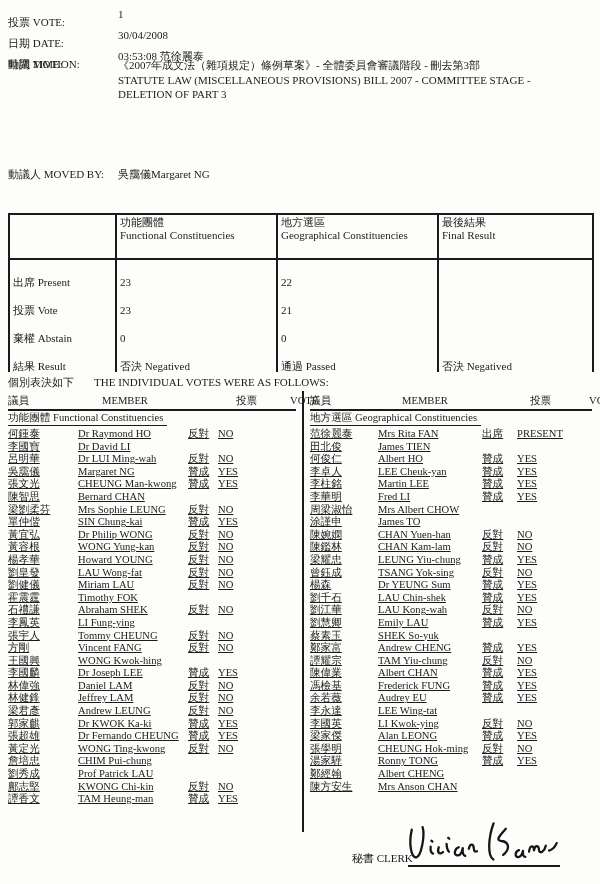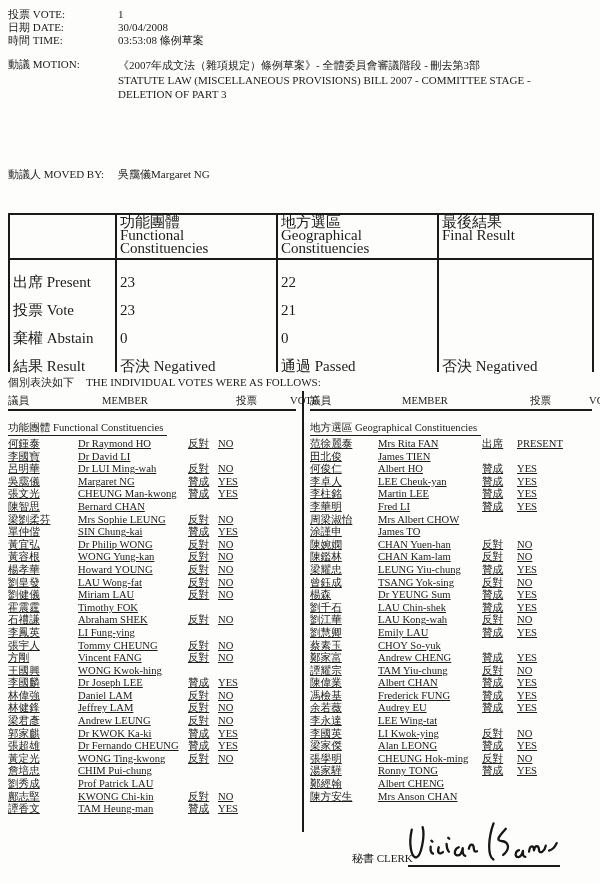--- a/index.html
+++ b/index.html
@@ -4,51 +4,51 @@
 <style>
   html,body { margin:0; padding:0; background:#ffffff; }
   .page {
     position:relative; width:600px; height:884px; background:#fdfdfb;
     font-family:"Liberation Serif","DejaVu Serif",serif;
     color:#1b1b1b; font-size:11px; line-height:13px; overflow:hidden;
   }
   
   .meta { position:absolute; left:8px; top:8px; }
   .meta-row { display:flex; }
-  .meta-row .lbl { width:110px; }
+  .meta-row .lbl { width:110px;margin-top:8px; }
   
   .motion { position:absolute; left:8px; top:58px; width:575px; }
   .motion .lbl { position:absolute; left:0; top:0; }
   .motion .mtext { margin-left:110px; line-height:14.5px; }
   
   .movedby { position:absolute; left:8px; top:168px; display:flex; }
   .movedby .lbl { width:110px; }
   
   table.summary { position:absolute; left:8px; top:213px; width:584px;
-    border-collapse:collapse; table-layout:fixed; font-size:15px; }
+    border-collapse:collapse; table-layout:fixed; font-size:11px; }
   table.summary th, table.summary td { border:2px solid #1a1a1a; padding:1px 3px;
     text-align:left; font-weight:normal; vertical-align:top; }
   table.summary td { border-top:0; border-bottom:0; }
   table.summary th { height:41px; }
   table.summary tbody tr { height:12px; }
   table.summary tbody td { line-height:12px; padding-top:16px; padding-bottom:0; }
   td.indent { padding-left:32px; }
   
   .indiv-heading { position:absolute; left:8px; top:376px; display:flex; }
-  .indiv-heading .h-en { margin-left:12px; }
+  .indiv-heading .h-en { margin-left:20px; }
   .vdivider { position:absolute; left:302px; top:391px; width:2px; height:441px; background:#1a1a1a; }
   .vcol { position:absolute; top:394px; font-size:10.6px; }
   .vcol-left  { left:8px;   width:288px; }
   .vcol-right { left:310px; width:282px; }
   .vhead, .vrow { display:grid; align-items:baseline; }
   .vcol-left .vhead,  .vcol-left .vrow  { grid-template-columns:70px 110px 30px 1fr; }
   .vcol-right .vhead, .vcol-right .vrow { grid-template-columns:68px 104px 35px 1fr; }
   .vhead { height:14px; line-height:13px;gap:24px; }
   .vrule { height:2px; background:#1a1a1a; margin-top:1px; }
-  .vsection { margin-top:11px; height:13px; line-height:12px; }
+  .vsection { margin-top:1px; height:13px; line-height:12px; }
   .vsection span { display:inline-block; border-bottom:1px solid #1a1a1a; padding-right:4px; padding-bottom:1px; }
   .vrows { margin-top:3px; }
   .vrow { height:12.6px; line-height:12.6px; overflow:visible; white-space:nowrap;text-decoration:underline; }
   
   .clerk { position:absolute; left:352px; top:852px; }
   .clerk-line { position:absolute; left:408px; top:865px; width:152px; height:2px; background:#1a1a1a; }
   .sig { position:absolute; left:400px; top:818px; transform:rotate(-3deg); }
 </style>
 </head>
 <body>
@@ -59,21 +59,21 @@
     <div class="meta-row">
       <span class="lbl">投票 VOTE:</span>
       <span class="val">1</span>
     </div>
     <div class="meta-row">
       <span class="lbl">日期 DATE:</span>
       <span class="val">30/04/2008</span>
     </div>
     <div class="meta-row">
       <span class="lbl">時間 TIME:</span>
-      <span class="val">03:53:08 條例草案</span>
+      <span class="val">03:53:08 范徐麗泰</span>
     </div>
   </div>
 
   <div class="motion">
     <span class="lbl">動議 MOTION:</span>
     <div class="mtext">
       <div>《2007年成文法（雜項規定）條例草案》- 全體委員會審議階段 - 刪去第3部</div>
       <div>STATUTE LAW (MISCELLANEOUS PROVISIONS) BILL 2007 - COMMITTEE STAGE -</div>
       <div>DELETION OF PART 3</div>
     </div>
@@ -441,21 +441,21 @@
           <span>NO</span>
         </div>
         <div class="vrow">
           <span>劉慧卿</span>
           <span>Emily LAU</span>
           <span>贊成</span>
           <span>YES</span>
         </div>
         <div class="vrow">
           <span>蔡素玉</span>
-          <span>CHOY So-yuk</span>
+          <span>SHEK So-yuk</span>
           <span></span>
           <span></span>
         </div>
         <div class="vrow">
           <span>鄭家富</span>
           <span>Andrew CHENG</span>
           <span>贊成</span>
           <span>YES</span>
         </div>
         <div class="vrow">

